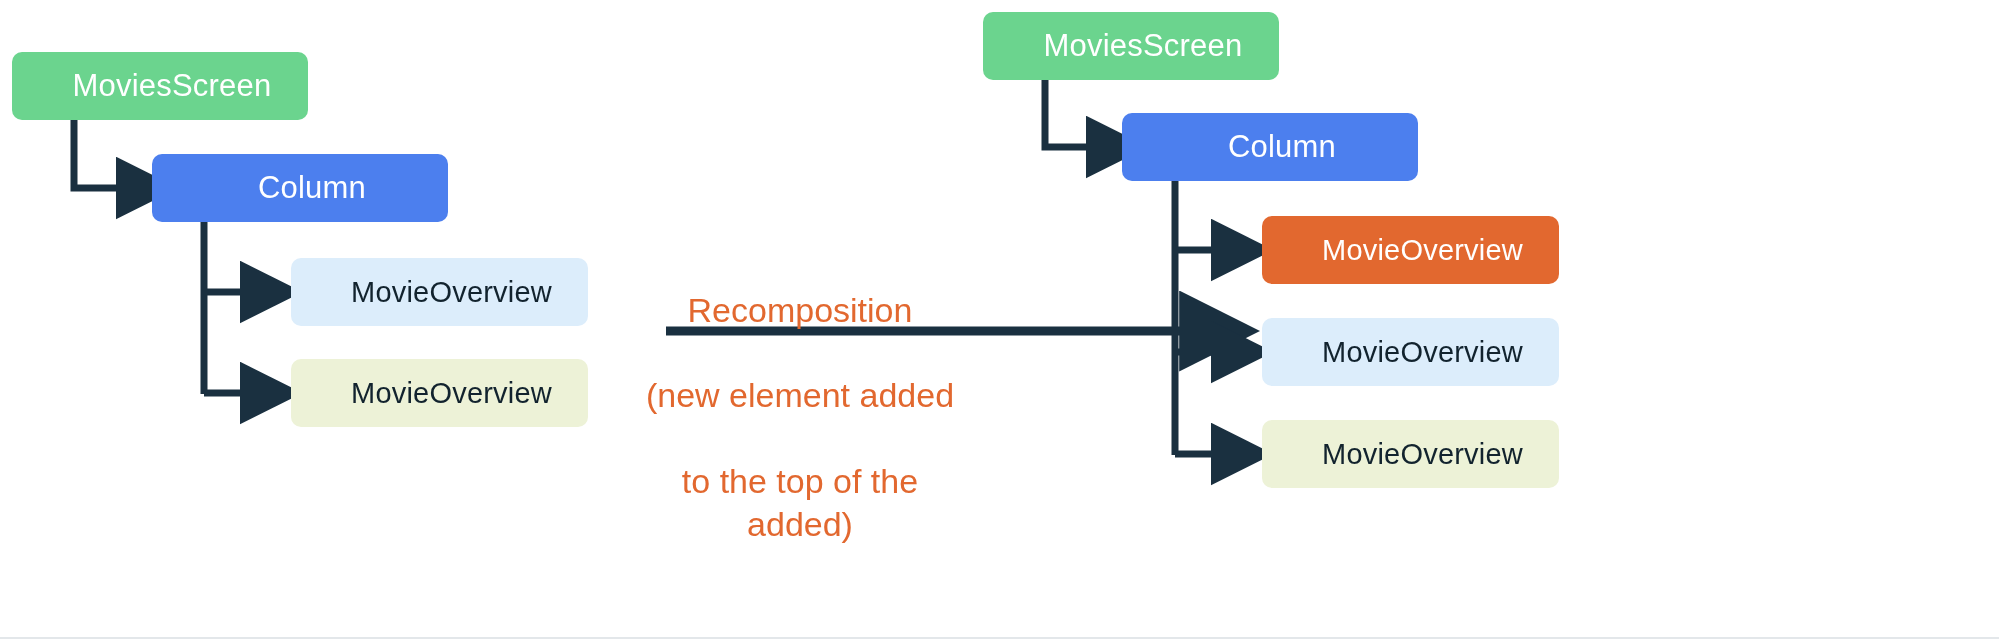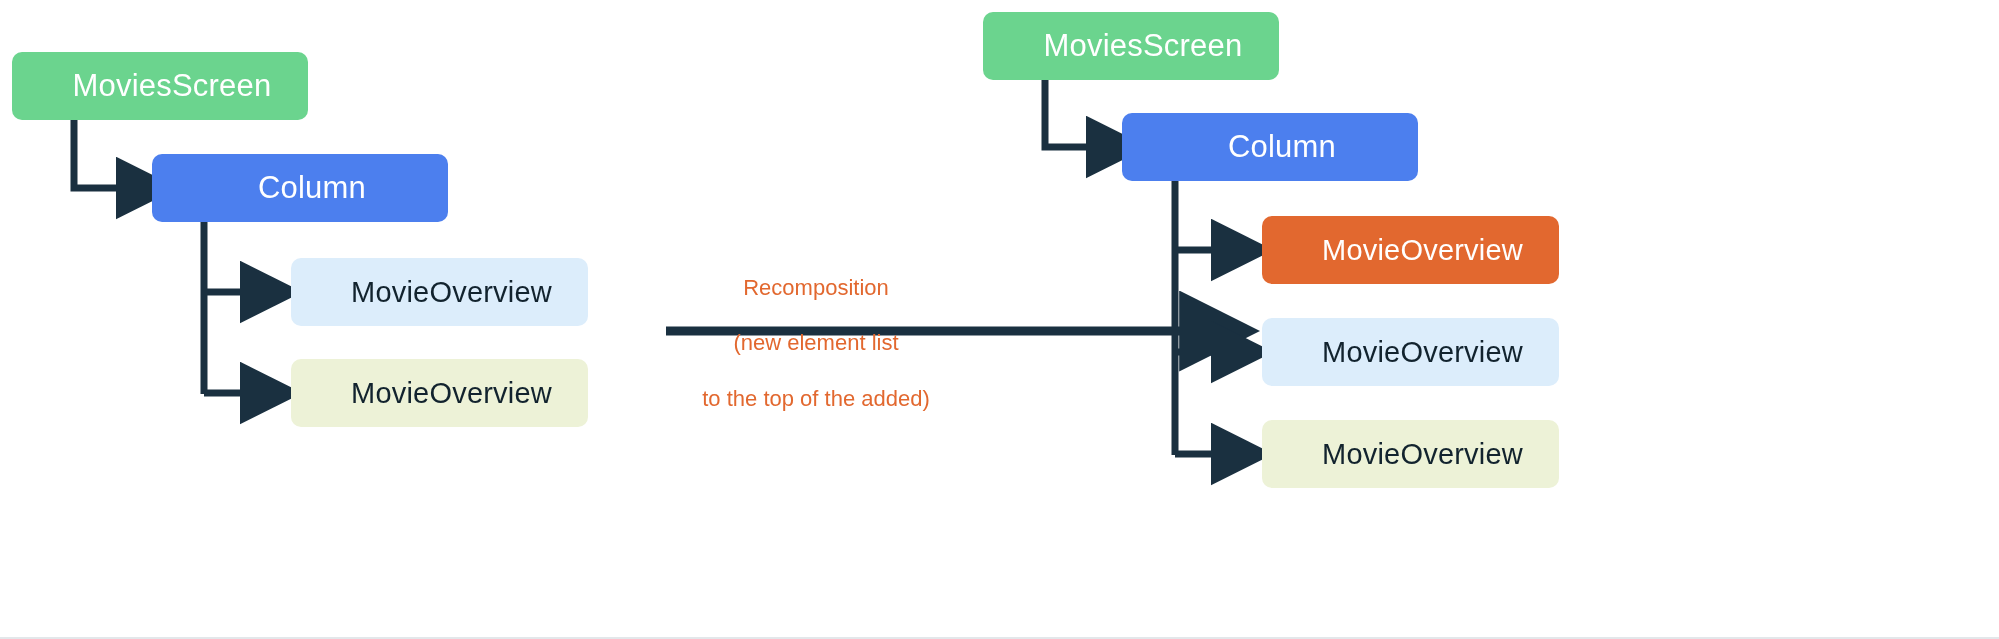--- a/index.html
+++ b/index.html
@@ -76,23 +76,23 @@
   <div class="node" style="left: 152px; top: 154px; width: 296px; height: 68px; background: rgb(76, 127, 238); color: rgb(255, 255, 255); font-size: 31px;">
     <span>Column</span>
   </div>
   <div class="node" style="left: 291px; top: 258px; width: 297px; height: 68px; background: rgb(220, 237, 251); color: rgb(18, 35, 46); font-size: 29px;">
     <span>MovieOverview</span>
   </div>
   <div class="node" style="left: 291px; top: 359px; width: 297px; height: 68px; background: rgb(237, 242, 215); color: rgb(18, 35, 46); font-size: 29px;">
     <span>MovieOverview</span>
   </div>
 
-  <div class="caption" id="transition-caption" style="color: rgb(226, 104, 47); font-size: 22px; left: 660px; top: 246px; width: 312px;">
+  <div class="caption" id="transition-caption" style="color: rgb(226, 104, 47); font-size: 34px; left: 644px; top: 246px; width: 312px;">
     <div>Recomposition</div>
-    <div>(new element list</div>
+    <div>(new element added</div>
     <div>to the top of the added)</div>
   </div>
 
   <div class="node" style="left: 983px; top: 12px; width: 296px; height: 68px; background: rgb(107, 212, 142); color: rgb(255, 255, 255); font-size: 31px;">
     <span>MoviesScreen</span>
   </div>
   <div class="node" style="left: 1122px; top: 113px; width: 296px; height: 68px; background: rgb(76, 127, 238); color: rgb(255, 255, 255); font-size: 31px;">
     <span>Column</span>
   </div>
   <div class="node" style="left: 1262px; top: 216px; width: 297px; height: 68px; background: rgb(226, 104, 47); color: rgb(255, 255, 255); font-size: 29px;">

